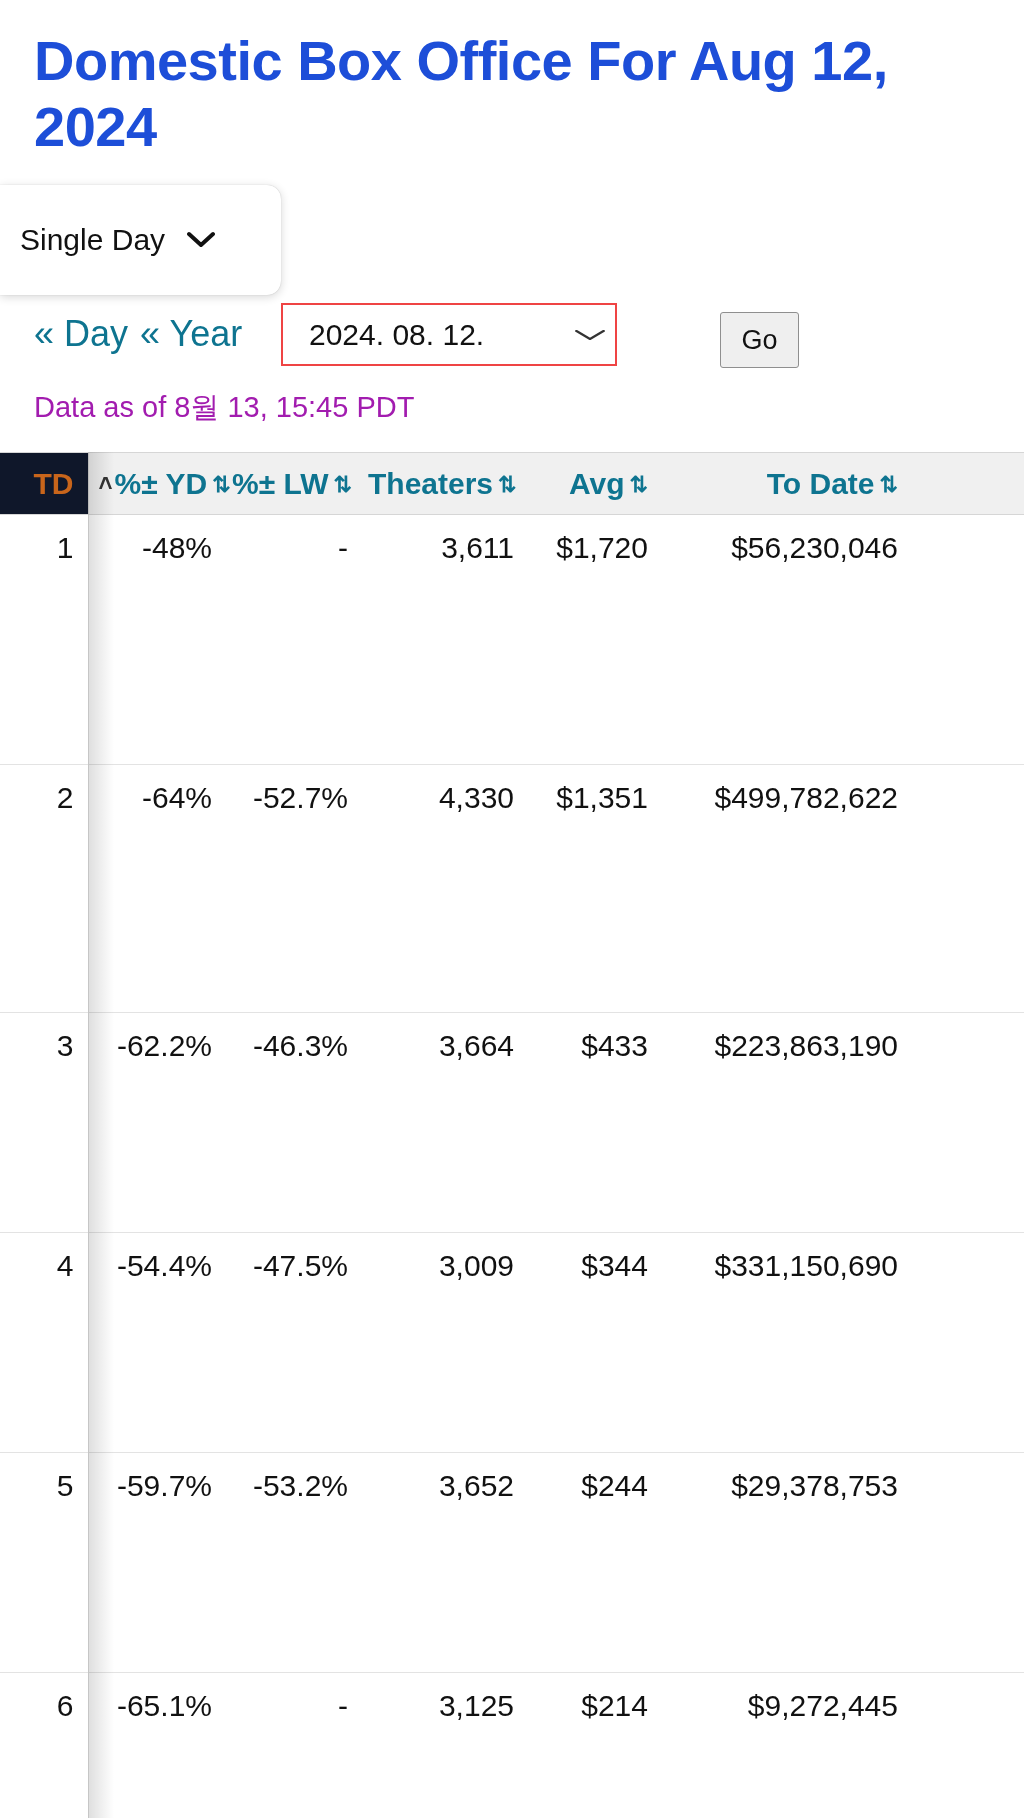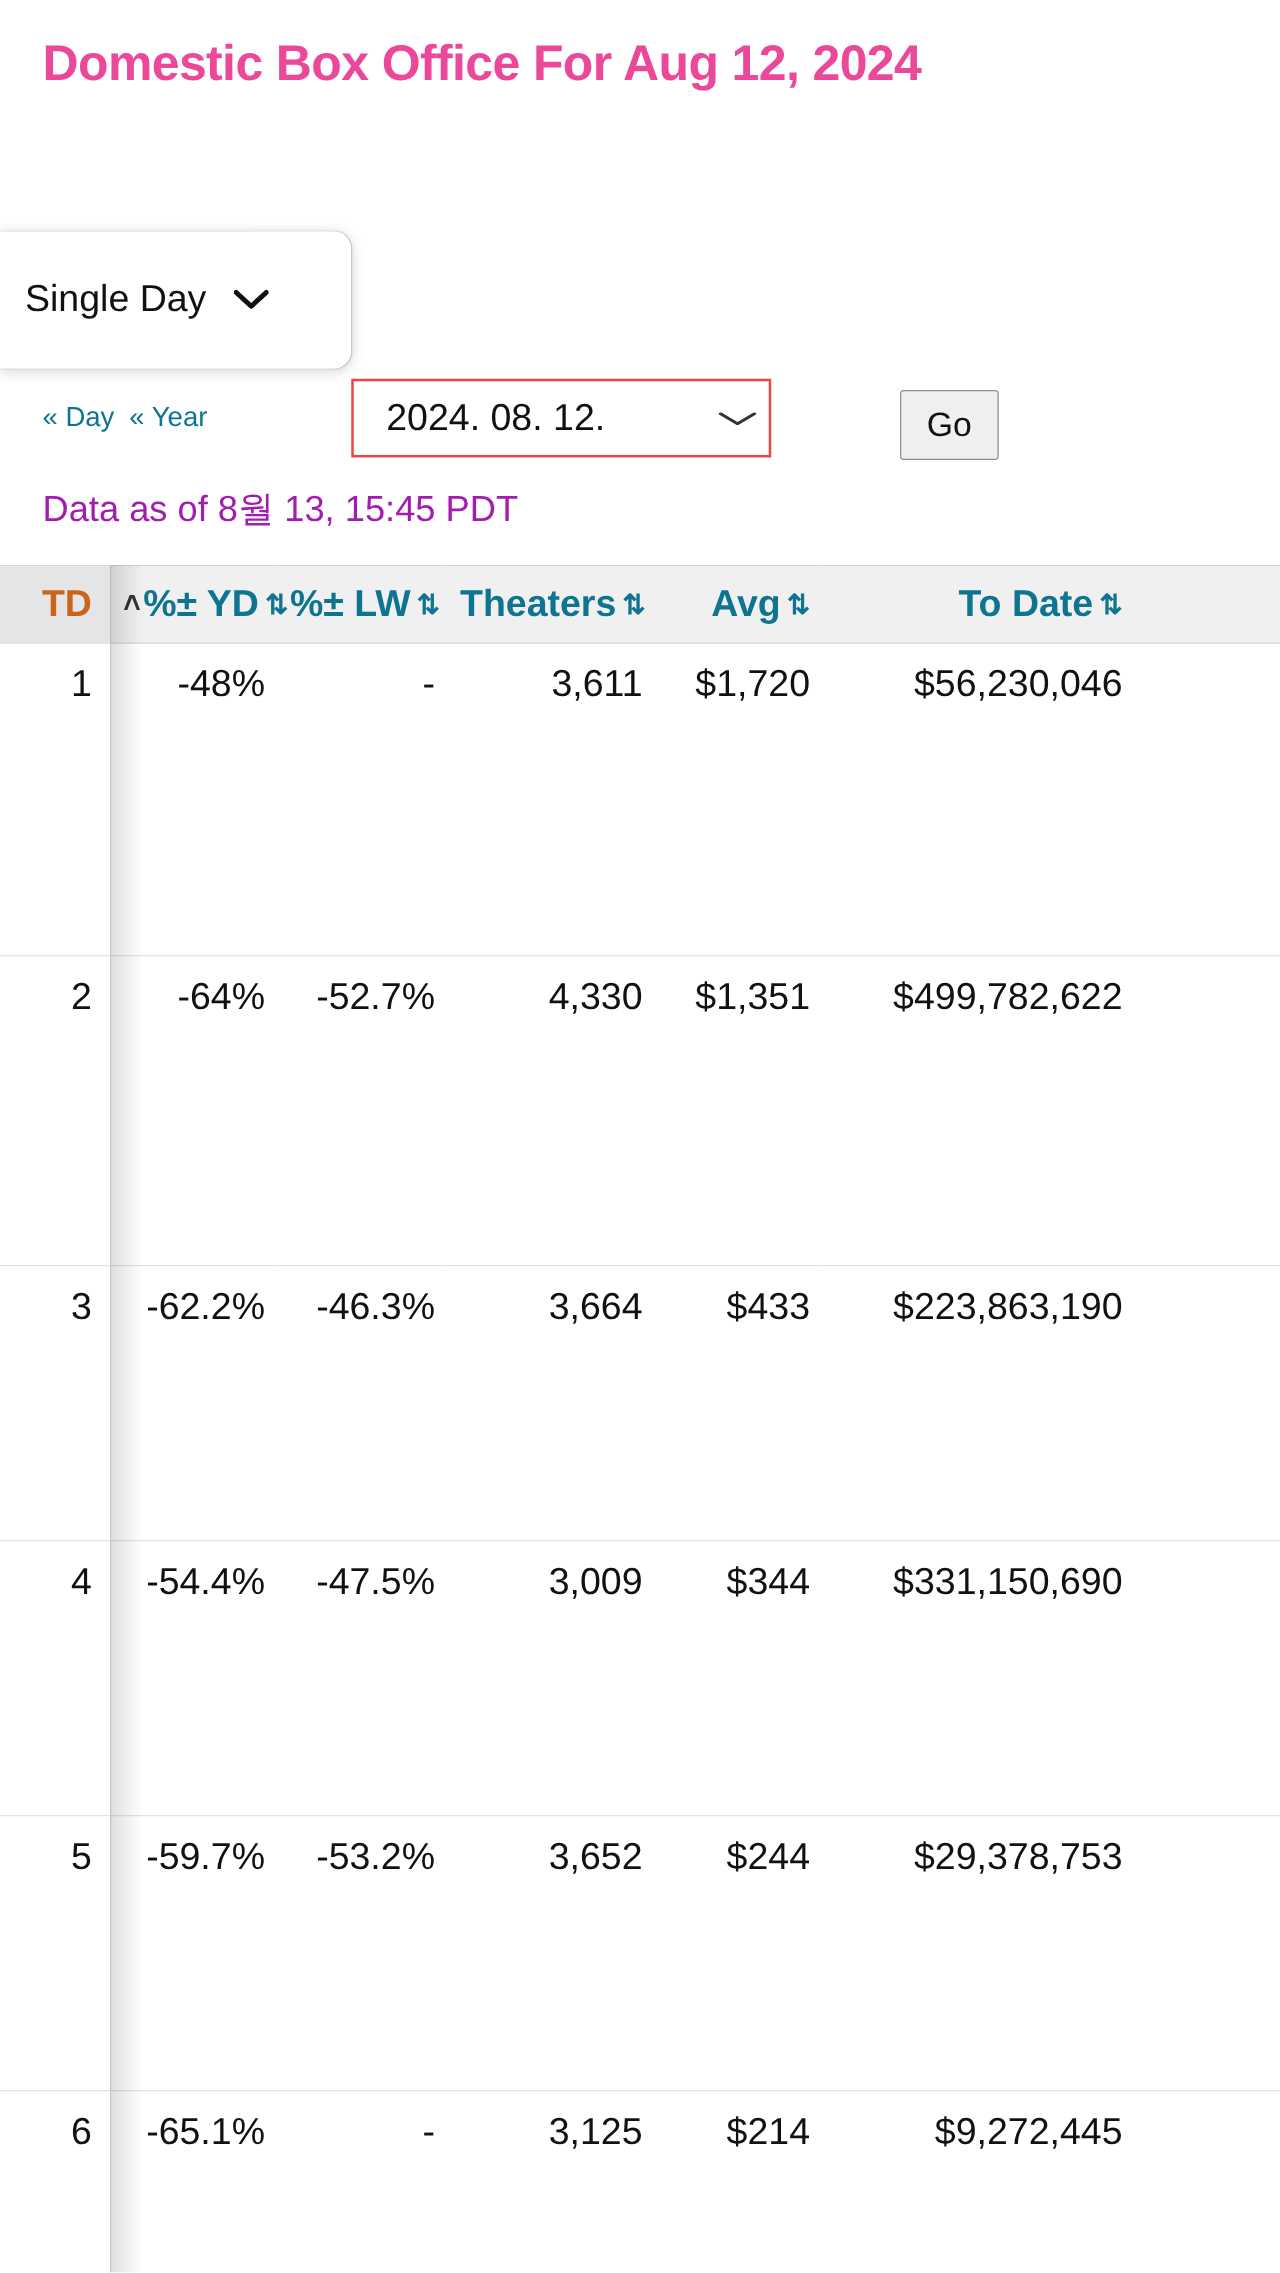--- a/index.html
+++ b/index.html
@@ -8,27 +8,27 @@
     width:1024px; height:1818px;
     background:#ffffff;
     font-family:"Liberation Sans", sans-serif;
     color:#111111;
     overflow:hidden;
     position:relative;
   }
 
   
   .page-title {
-    font-size:40px;
+    font-size:56px;
     font-weight:bold;
     line-height:1.18;
     letter-spacing:-0.5px;
     margin:28px 0 0 34px;
     width:880px;
-    color:#ec4899;
+    color:#1d4ed8;
   }
 
   
   .mode-card {
     position:absolute;
     left:0; top:185px;
     width:281px; height:110px;
     background:#ffffff;
     border-radius:0 14px 14px 0;
     box-shadow:0 2px 10px rgba(0,0,0,0.16), 0 0 1px rgba(0,0,0,0.25);
@@ -45,21 +45,21 @@
   
   .nav-row {
     position:absolute;
     left:0; top:302px;
     width:1024px; height:64px;
     display:flex; align-items:center;
   }
   .navlinks { margin-left:34px; display:flex; gap:12px; }
   .navlink {
     color:#0e7490;
-    font-size:22px;
+    font-size:36px;
     text-decoration:none;
     white-space:nowrap;
     cursor:pointer;
     text-align:center;
   }
   .date-select {
     position:absolute;
     left:281px; top:303px;
     width:336px; height:63px;
     border:2px solid #ef4444;
@@ -120,21 +120,21 @@
     font-weight:bold;
     height:62px;
     padding:0 10px;
     white-space:nowrap;
     text-align:right;
     vertical-align:middle;
     cursor:pointer;
   }
   table.bo thead th.sticky-col {
     position:relative;
-    background:#e5e5e5;
+    background:#0f172a;
     color:#c8651b;
     border-right:1px solid #d6d6d6;
     text-align:right;
     padding-right:14px;
   }
   table.bo tbody td {
     border-bottom:1px solid #e3e3e3;
     padding:0 10px;
     text-align:right;
     vertical-align:top;

